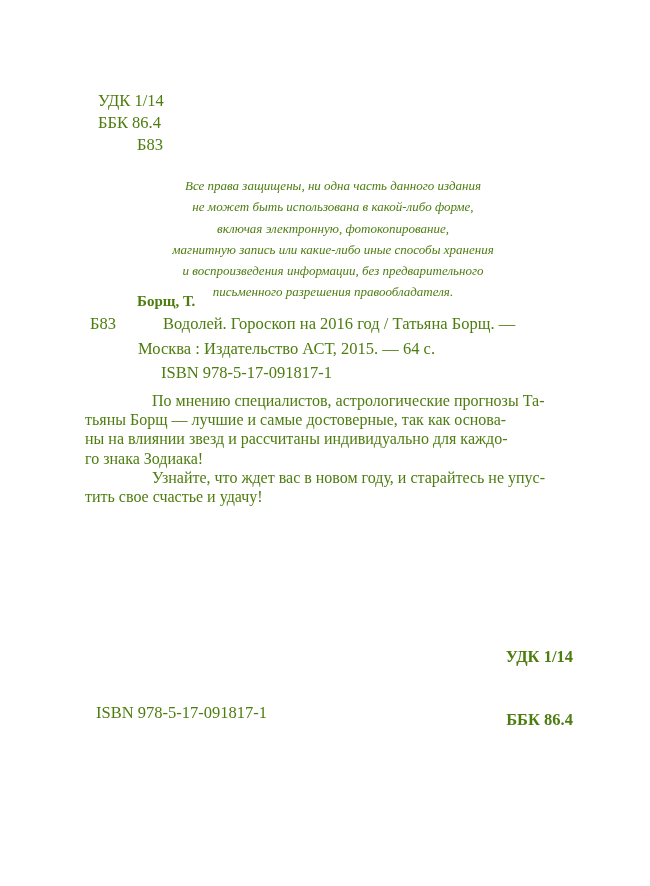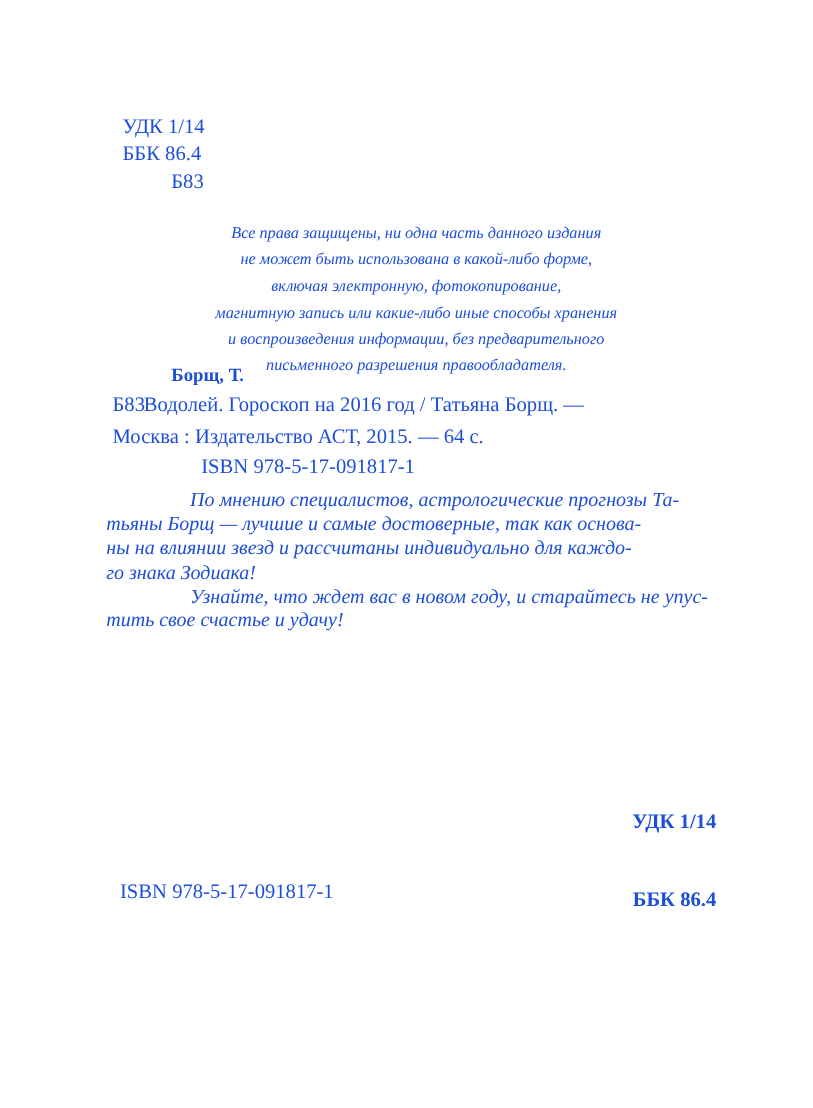--- a/index.html
+++ b/index.html
@@ -1,21 +1,21 @@
 <!DOCTYPE html>
 <html><head>
 <meta charset="utf-8">
 <style>
   html, body { margin: 0; padding: 0; background: #ffffff; }
   .page {
     position: relative;
     width: 650px;
     height: 886px;
     background: #ffffff;
-    color: #1d4ed8;
+    color: #4d7c0f;
     font-family: "Liberation Serif", "DejaVu Serif", serif;
     overflow: hidden;
   }
 
   
   .class-top {
     position: absolute;
     left: 98px;
     top: 90px;
     font-size: 16.5px;
@@ -48,37 +48,36 @@
   
   .catalog {
     position: absolute;
     left: 90px;
     top: 312px;
     width: 520px;
     font-size: 16.5px;
     line-height: 24.5px;
   }
   .catalog .catalog-sign { position: absolute; left: 0; top: 0; }
-  .catalog .catalog-text { text-indent: 25px; white-space: pre; }
+  .catalog .catalog-text { margin-left: 48px; text-indent: 25px; white-space: pre; }
   .catalog .catalog-isbn { margin-left: 71px; }
 
   
   .annotation {
     position: absolute;
     left: 85px;
     top: 391px;
     width: 510px;
     font-size: 16px;
     line-height: 19.2px;
   }
   .annotation p {
     margin: 0;
     text-indent: 67px;
     white-space: pre;
-    font-style: italic;
   }
 
   
   .class-bottom {
     position: absolute;
     right: 77px;
     top: 604px;
     font-size: 16.5px;
     line-height: 21px;
     font-weight: bold;

